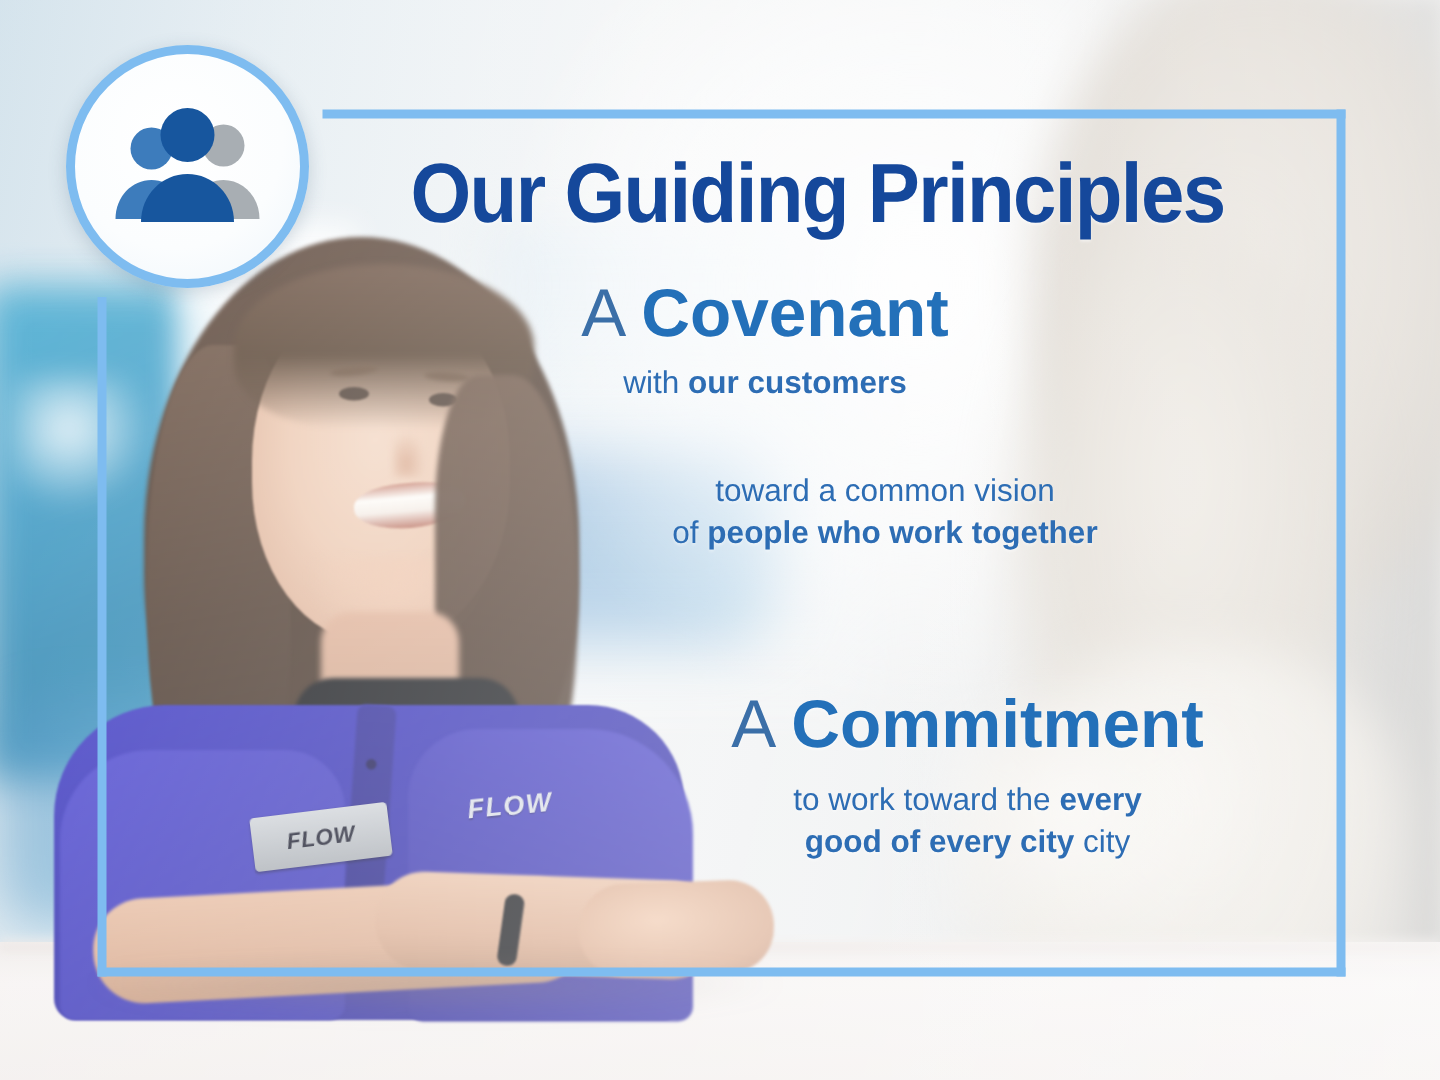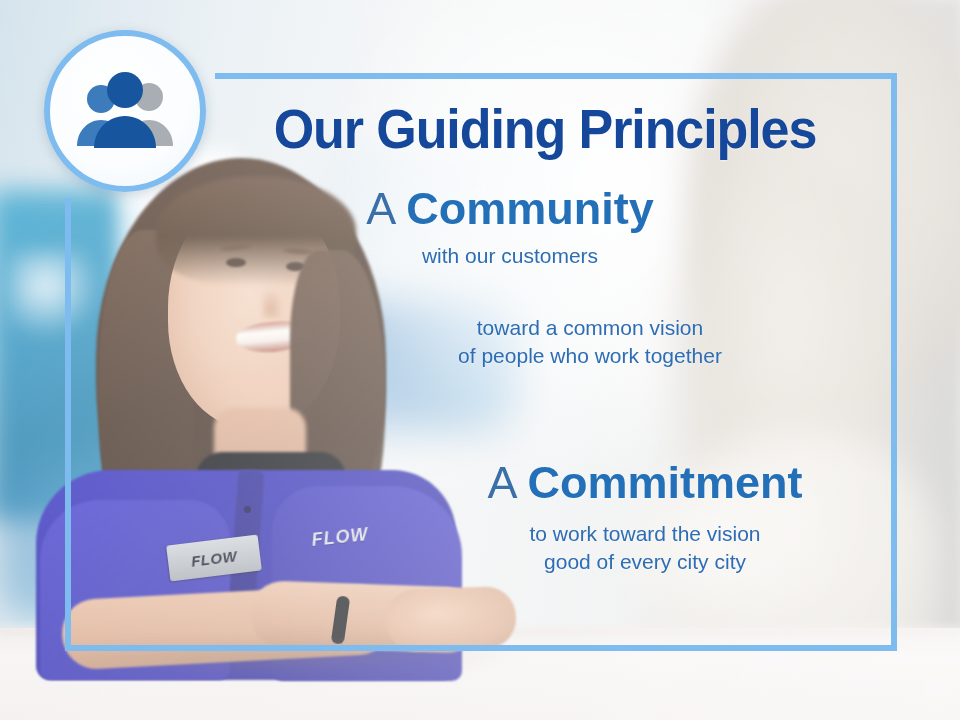--- a/index.html
+++ b/index.html
@@ -298,21 +298,21 @@
   }
   .p-head .art{font-weight:normal;color:#3b6fa8;}
   .p-head .key{font-weight:bold;color:#2370b9;}
   .p-sub{
     font-family:"Liberation Sans", sans-serif;
     font-size:21px;line-height:1.32;
     color:#2d6db4;
     margin-top:10px;
     text-shadow:0 1px 2px rgba(255,255,255,.45);
   }
-  .p-sub b{font-weight:normal;}
+  .p-sub b{font-weight:bold;}
 
   .p1{left:270px;top:186px;width:480px;}
   .p2{left:330px;top:300px;width:520px;}
   .p3{left:410px;top:460px;width:470px;}
   .p2 .p-sub,.p3 .p-sub{margin-top:14px;}
 </style>
 </head>
 <body>
 
 <div class="stage">
@@ -394,38 +394,38 @@
         <path d="M21 76c0-18 14-32 31-32s31 14 31 32z" fill="#17569e"></path>
       </svg>
     </span>
   </div>
 
   <div class="title">Our Guiding Principles</div>
 
   <div class="principle p1">
     <div class="p-head">
       <span class="art">A</span>
-      <span class="key">Community</span>
+      <span class="key">Covenant</span>
     </div>
     <div class="p-sub">
         <div><span>with </span><b>our customers</b></div>
       </div>
   </div>
 
   <div class="principle p2">
     <div class="p-sub">
         <div><span>toward a common vision</span></div>
         <div><span>of </span><b>people who work together</b></div>
       </div>
   </div>
 
   <div class="principle p3">
     <div class="p-head">
       <span class="art">A</span>
       <span class="key">Commitment</span>
     </div>
     <div class="p-sub">
-        <div><span>to work toward the </span><b>vision</b></div>
+        <div><span>to work toward the </span><b>every</b></div>
         <div><b>good of every city</b><span> city</span></div>
       </div>
   </div>
 
 </div>
 
 </body></html>

